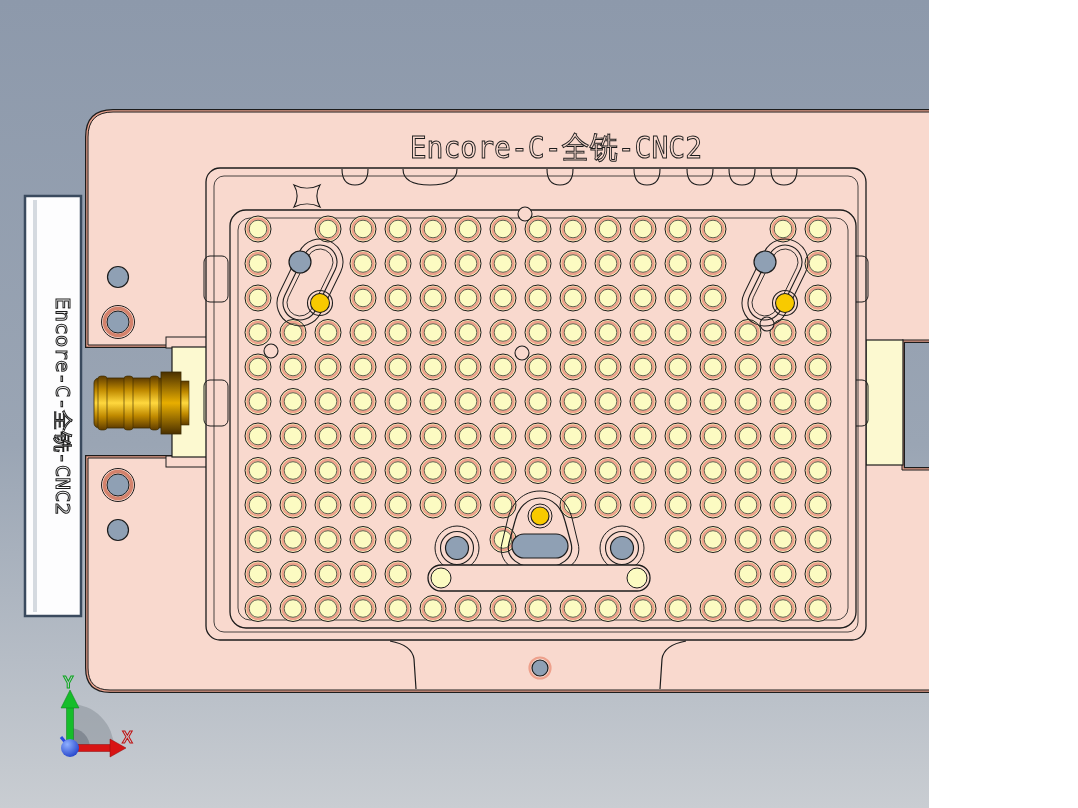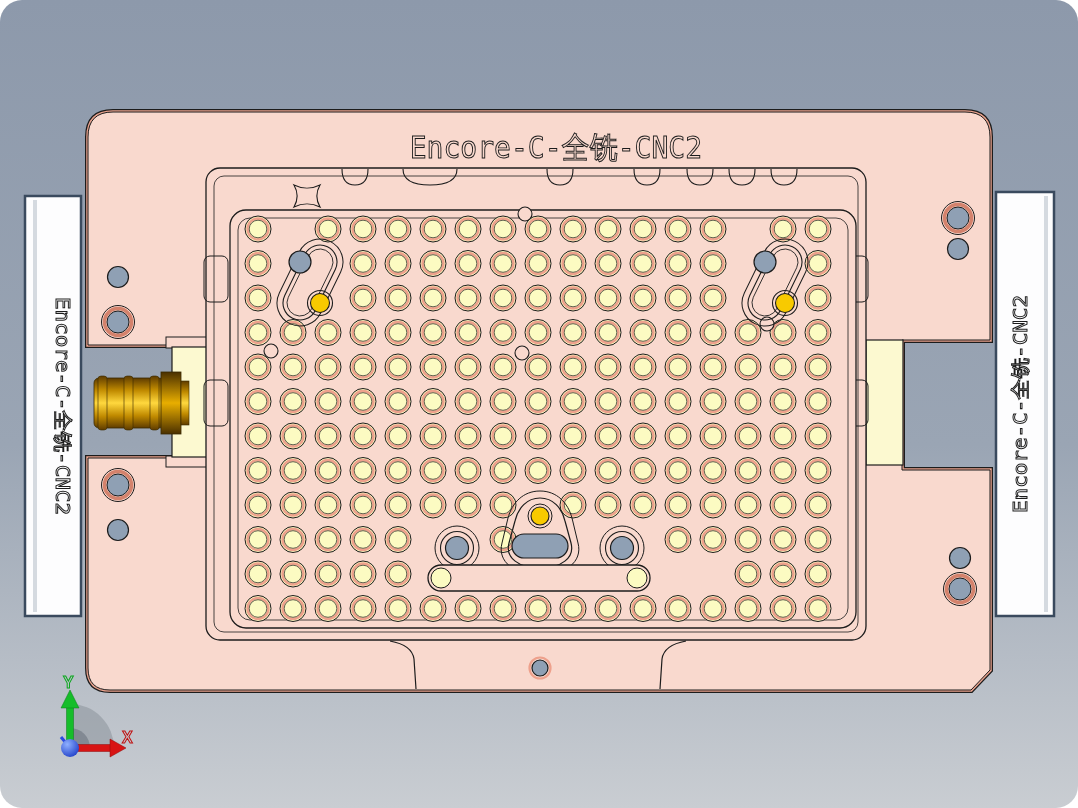--- a/index.html
+++ b/index.html
@@ -1,18 +1,18 @@
 <!DOCTYPE html>
 <html style="--bg-top: #8d99ab; --bg-mid: #9aa5b4; --bg-bottom: #c9cdd2; --plate: #f9d9ce; --plate-edge: #e9a18c; --outline: #1c1c1c; --pale: #fcfbc2; --ring: #eea18c; --gray-hole: #8fa0b4; --gold: #f8ca00; --cream: #fcf9d0; --rail-fill: #fdfdfe; --rail-outline: #3a4a5e;"><head>
 <meta charset="utf-8">
 <style>
   html,body{margin:0;padding:0;}
   body{font-family:"DejaVu Sans Mono", monospace;}
-  .stage{position:relative;width:1078px;height:808px;overflow:hidden;
-         background:linear-gradient(180deg,var(--bg-top,#8d99ab) 0%,var(--bg-mid,#9aa5b4) 55%,var(--bg-bottom,#c9cdd2) 100%);border-radius:22px;}
+  .stage{position:relative;width:929px;height:808px;overflow:hidden;
+         background:linear-gradient(180deg,var(--bg-top,#8d99ab) 0%,var(--bg-mid,#9aa5b4) 55%,var(--bg-bottom,#c9cdd2) 100%);}
   svg{position:absolute;left:0;top:0;}
   
   .ol   {stroke:var(--outline,#1c1c1c);fill:none;}
   .plate{fill:var(--plate,#f9d9ce);}
   .edge {stroke:var(--plate-edge,#e9a18c);fill:none;}
   .pale {fill:var(--pale,#fcfbc2);}
   .ring {stroke:var(--ring,#eea18c);fill:none;}
   .grayh{fill:var(--gray-hole,#8fa0b4);}
   .gold {fill:var(--gold,#f8ca00);}
   .cream{fill:var(--cream,#fcf9d0);}

